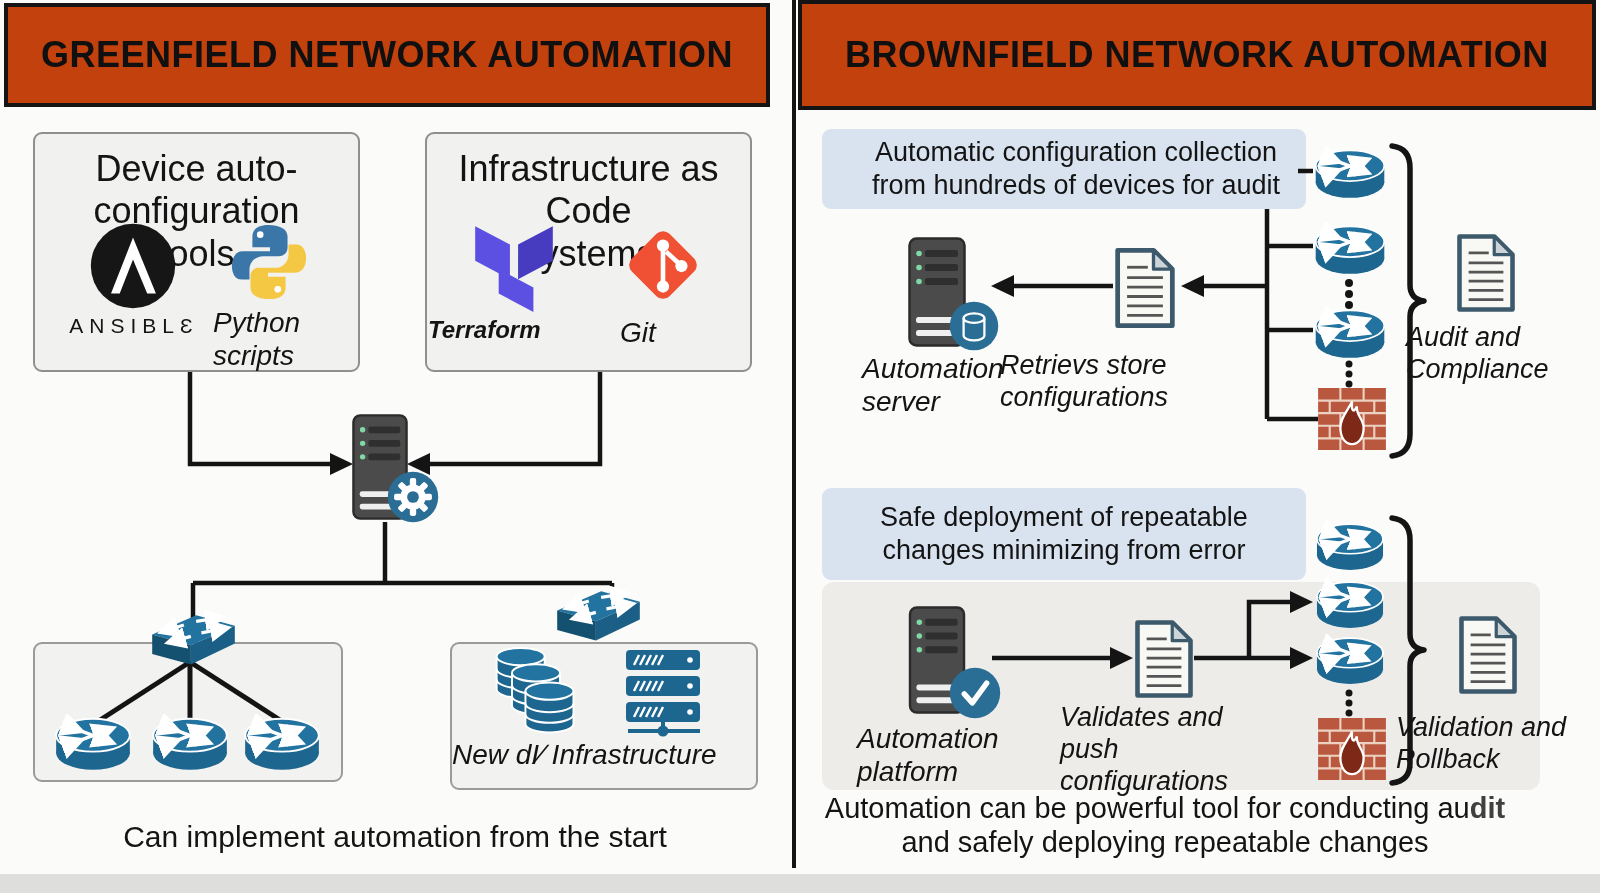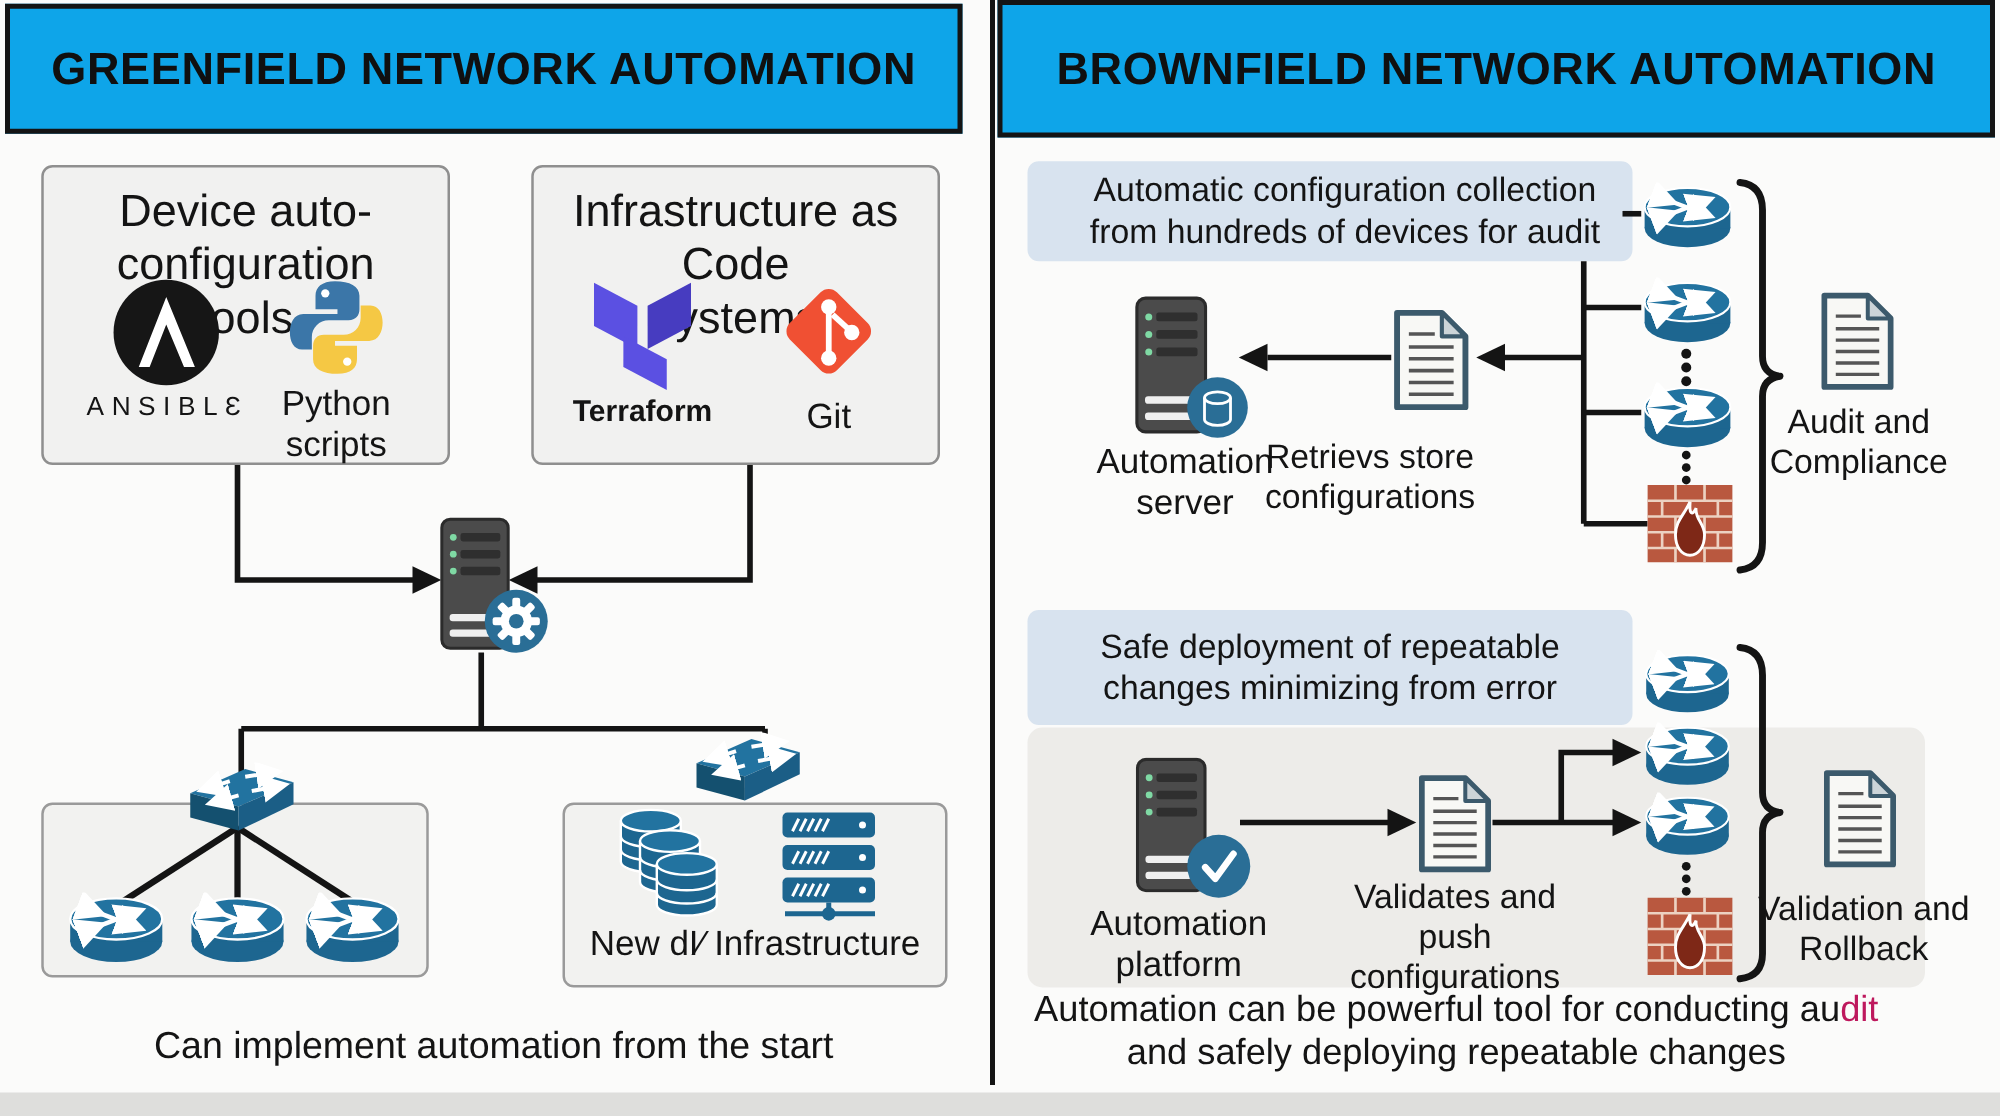--- a/index.html
+++ b/index.html
@@ -1,31 +1,31 @@
 <!DOCTYPE html>
 <html><head>
 <meta charset="utf-8">
 <style>
   html,body{margin:0;padding:0;}
   body{width:1600px;height:893px;position:relative;background:#fbfbfa;
        font-family:"Liberation Sans","DejaVu Sans",sans-serif;color:#141414;overflow:hidden;}
   .abs{position:absolute;}
-  .panel-header{background:#0ea5e9;border:4px solid #141414;display:flex;align-items:center;justify-content:center;box-sizing:border-box;z-index:2;}
+  .panel-header{background:#c2410c;border:4px solid #141414;display:flex;align-items:center;justify-content:center;box-sizing:border-box;z-index:2;}
   .panel-header .t{font-weight:bold;font-size:36px;letter-spacing:.5px;color:#101010;}
   .toolbox{background:#f1f1f0;border:2px solid #8f8f8f;border-radius:9px;box-sizing:border-box;z-index:0;}
   .devbox{background:#f2f2f0;border:2px solid #9a9a9a;border-radius:9px;box-sizing:border-box;z-index:0;}
   .bluebox{background:#d8e3ef;border-radius:9px;box-sizing:border-box;display:flex;align-items:center;justify-content:center;z-index:0;}
   .bluebox .t{font-size:27px;text-align:center;line-height:1.22;}
   .graypanel{background:#edece9;border-radius:12px;z-index:0;}
   .boxtitle{font-size:36px;text-align:center;line-height:1.18;z-index:2;}
-  .lbl{font-size:27px;text-align:center;line-height:1.18;z-index:2;}
+  .lbl{font-size:27px;text-align:left;line-height:1.18;z-index:2;font-style:italic;}
   .cap{font-size:30px;text-align:center;line-height:1.16;z-index:2;}
   .ml{white-space:pre-line;}
   .bold{font-weight:bold;}
-  .muted{color:#be185d;}
+  .muted{color:#404040;font-weight:bold;}
   .icon{z-index:3;}
   .icon svg{width:100%;height:100%;display:block;}
   #wires{left:0;top:0;width:1600px;height:893px;z-index:1;pointer-events:none;}
   .divider{background:#141414;z-index:2;}
   .bottomstrip{background:#dededc;z-index:0;}
   .ansible-word{font-size:21px;letter-spacing:6px;text-align:center;z-index:2;}
 </style>
 </head>
 <body>
 

